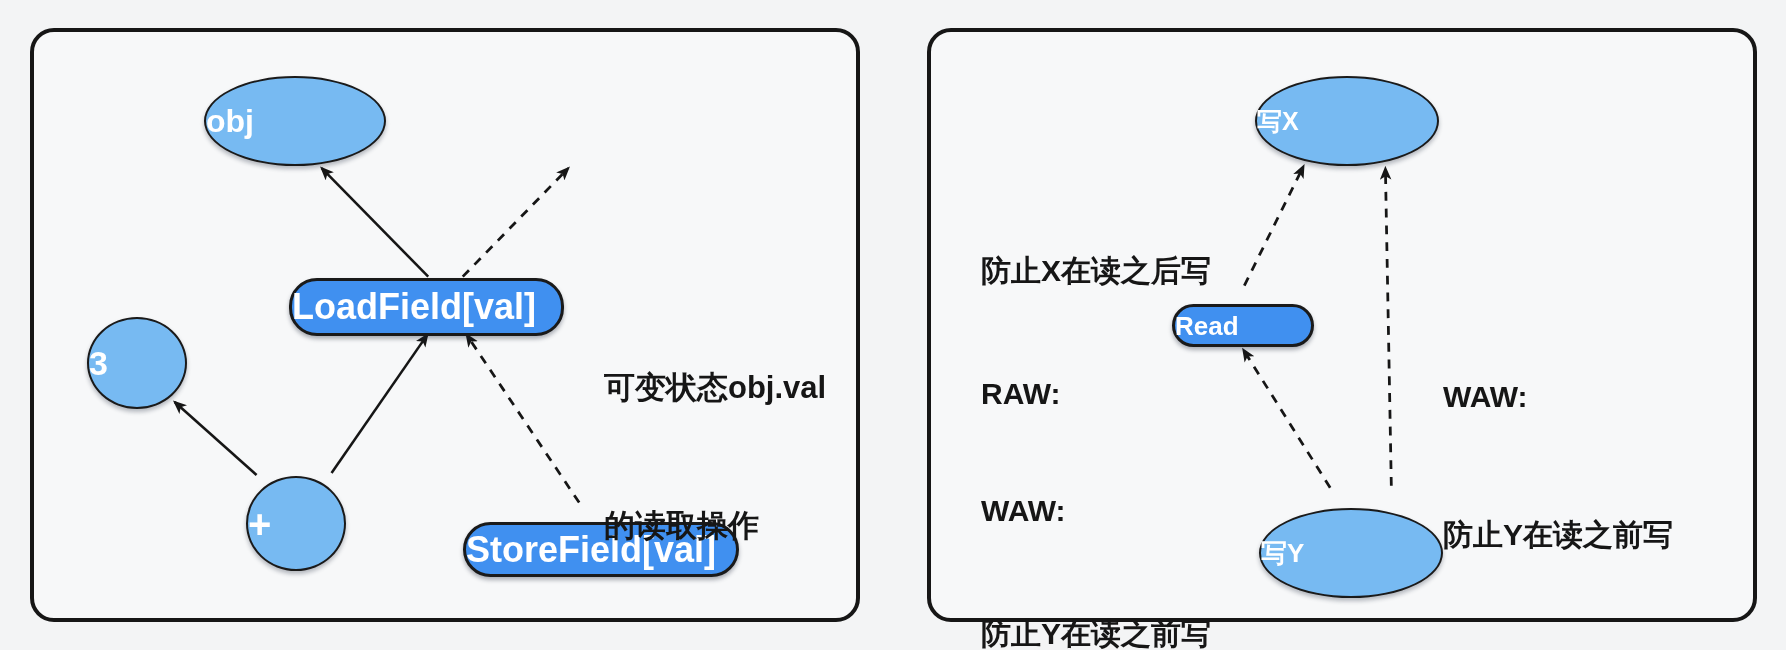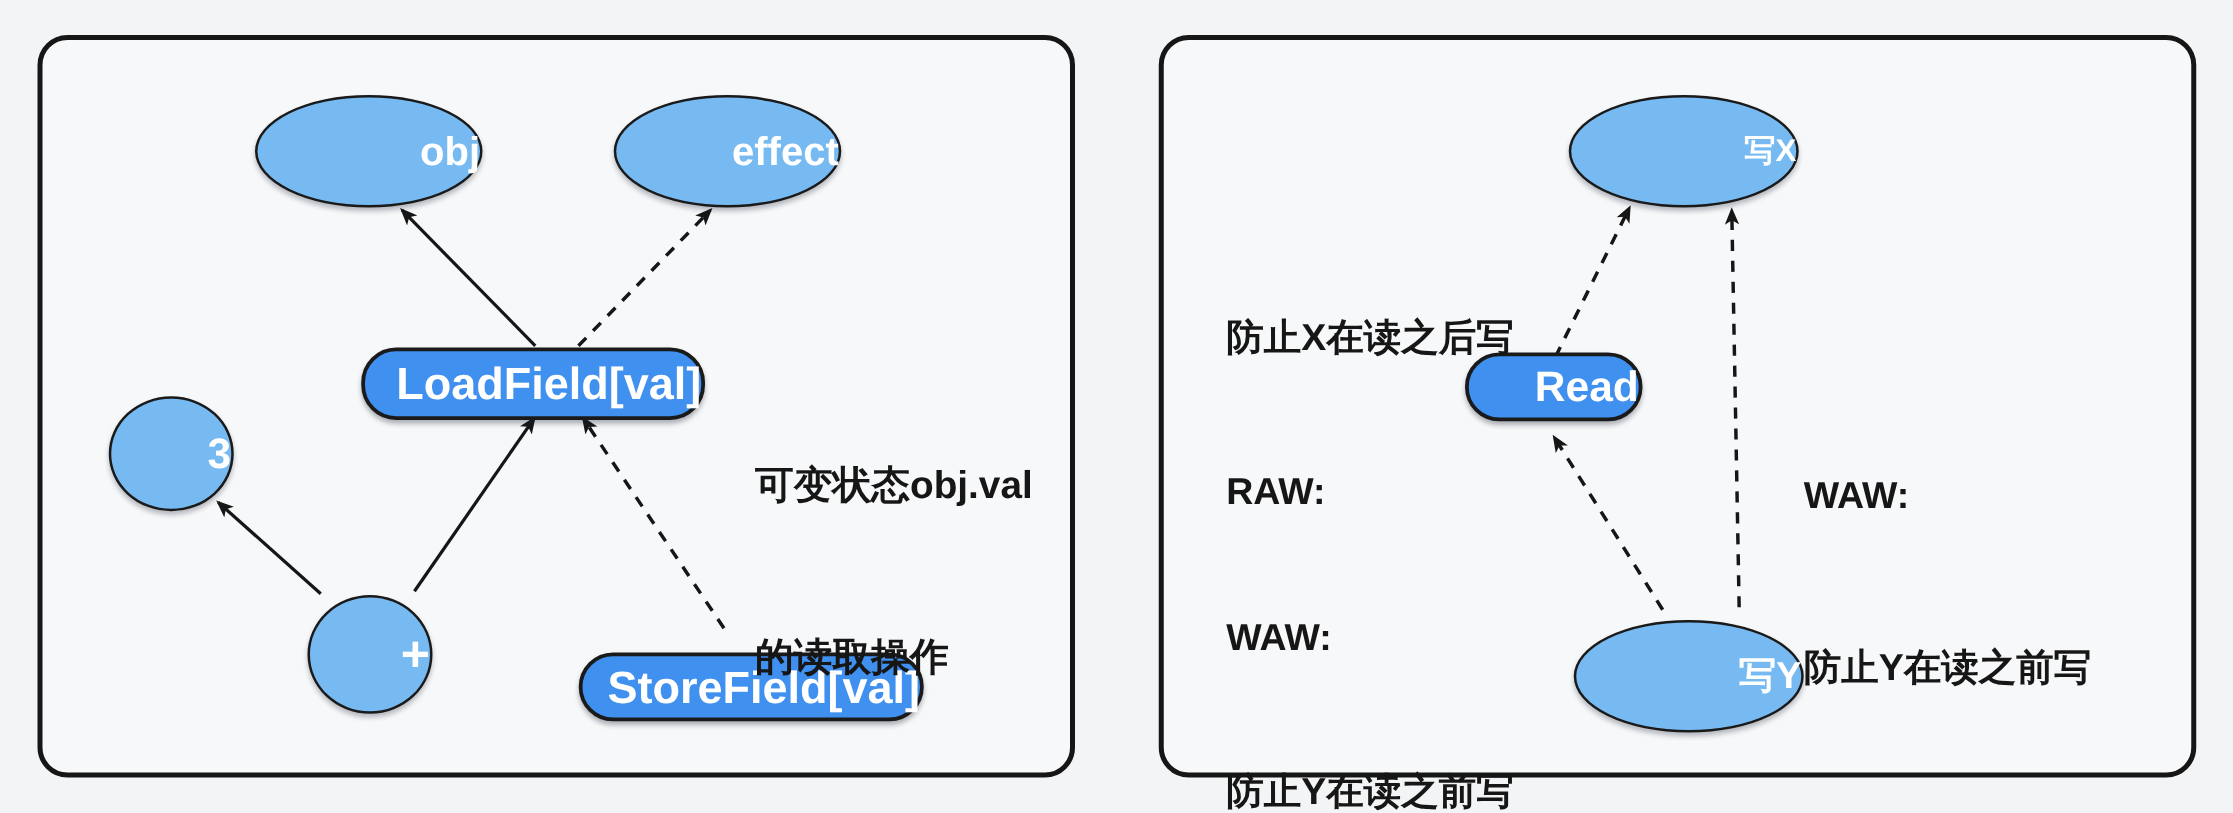--- a/index.html
+++ b/index.html
@@ -10,21 +10,21 @@
   *{box-sizing:border-box}
   body{margin:0;width:1786px;height:650px;background:var(--page-bg);
        font-family:"Liberation Sans","DejaVu Sans",sans-serif;overflow:hidden}
   .stage{position:relative;width:1786px;height:650px}
   .panel{position:absolute;top:28px;width:830px;height:594px;
          background:var(--panel-bg);border:4px solid var(--panel-border);
          border-radius:24px}
   #panel-left{left:30px}
   #panel-right{left:927px}
   .edges{position:absolute;left:0;top:0;width:100%;height:100%;overflow:visible}
-  .node{position:absolute;display:flex;align-items:center;justify-content:flex-end;
+  .node{position:absolute;display:flex;align-items:center;justify-content:flex-start;
         color:var(--node-text);text-align:center;line-height:1}
   .ellipse{background:var(--ellipse-fill);border:2.5px solid var(--node-border);
            border-radius:50%;box-shadow:0 3px 4px rgba(25,35,55,.30);
            font-size:32px;font-weight:600}
   .rectnode{background:var(--rect-fill);border:3px solid var(--node-border);
             border-radius:28px;box-shadow:0 3px 4px rgba(25,35,55,.35);
             font-size:36px;font-weight:600}
   .ann{position:absolute;color:var(--ann-text);font-weight:600;
        font-size:30px;line-height:41px;white-space:pre}
   .ann-cn{font-size:31px;line-height:46px}
@@ -44,23 +44,20 @@
       </defs>
       <line x1="398" y1="248" x2="290" y2="138" stroke-width="2.6" marker-end="url(#ahL)"></line>
       <line x1="433" y1="248" x2="540" y2="138" stroke-width="2.8" stroke-dasharray="9 8" marker-end="url(#ahL)"></line>
       <line x1="224" y1="449" x2="141" y2="375" stroke-width="2.6" marker-end="url(#ahL)"></line>
       <line x1="300" y1="447" x2="397" y2="307" stroke-width="2.6" marker-end="url(#ahL)"></line>
       <line x1="551" y1="477" x2="437" y2="307" stroke-width="2.8" stroke-dasharray="9 8" marker-end="url(#ahL)"></line>
     </svg>
 
     <div class="node ellipse" style="left:170px;top:44px;width:182px;height:90px">
       <span>obj</span>
-    </div>
-    <div class="node ellipse" style="left:457px;top:44px;width:182px;height:90px">
-      <span>effect</span>
     </div>
     <div class="node rectnode" style="left:255px;top:246px;width:275px;height:58px">
       <span>LoadField[val]</span>
     </div>
     <div class="node ellipse" style="left:53px;top:285px;width:100px;height:92px;font-size:34px">
       <span>3</span>
     </div>
     <div class="node ellipse" style="left:212px;top:444px;width:100px;height:95px;font-size:40px">
       <span>+</span>
     </div>
@@ -82,24 +79,24 @@
         </marker>
       </defs>
       <line x1="316" y1="257" x2="376" y2="136" stroke-width="2.8" stroke-dasharray="9 8" marker-end="url(#ahR)"></line>
       <line x1="403" y1="462" x2="315" y2="322" stroke-width="2.8" stroke-dasharray="9 8" marker-end="url(#ahR)"></line>
       <line x1="465" y1="460" x2="459" y2="138" stroke-width="2.8" stroke-dasharray="9 8" marker-end="url(#ahR)"></line>
     </svg>
 
     <div class="node ellipse" style="left:324px;top:44px;width:184px;height:90px;font-size:25px">
       <span>写X</span>
     </div>
-    <div class="node rectnode" style="left:241px;top:250px;width:142px;height:55px;font-size:34px">
+    <div class="node rectnode" style="left:241px;top:272px;width:142px;height:43px;font-size:26px">
       <span>Read</span>
     </div>
-    <div class="node ellipse" style="left:328px;top:464px;width:184px;height:90px;font-size:30px">
+    <div class="node ellipse" style="left:328px;top:476px;width:184px;height:90px;font-size:26px">
       <span>写Y</span>
     </div>
 
     <div class="ann" style="left:50px;top:136px">
       <div>防止X在读之后写</div>
       <div>RAW:</div>
     </div>
     <div class="ann" style="left:50px;top:376px">
       <div>WAW:</div>
       <div>防止Y在读之前写</div>

